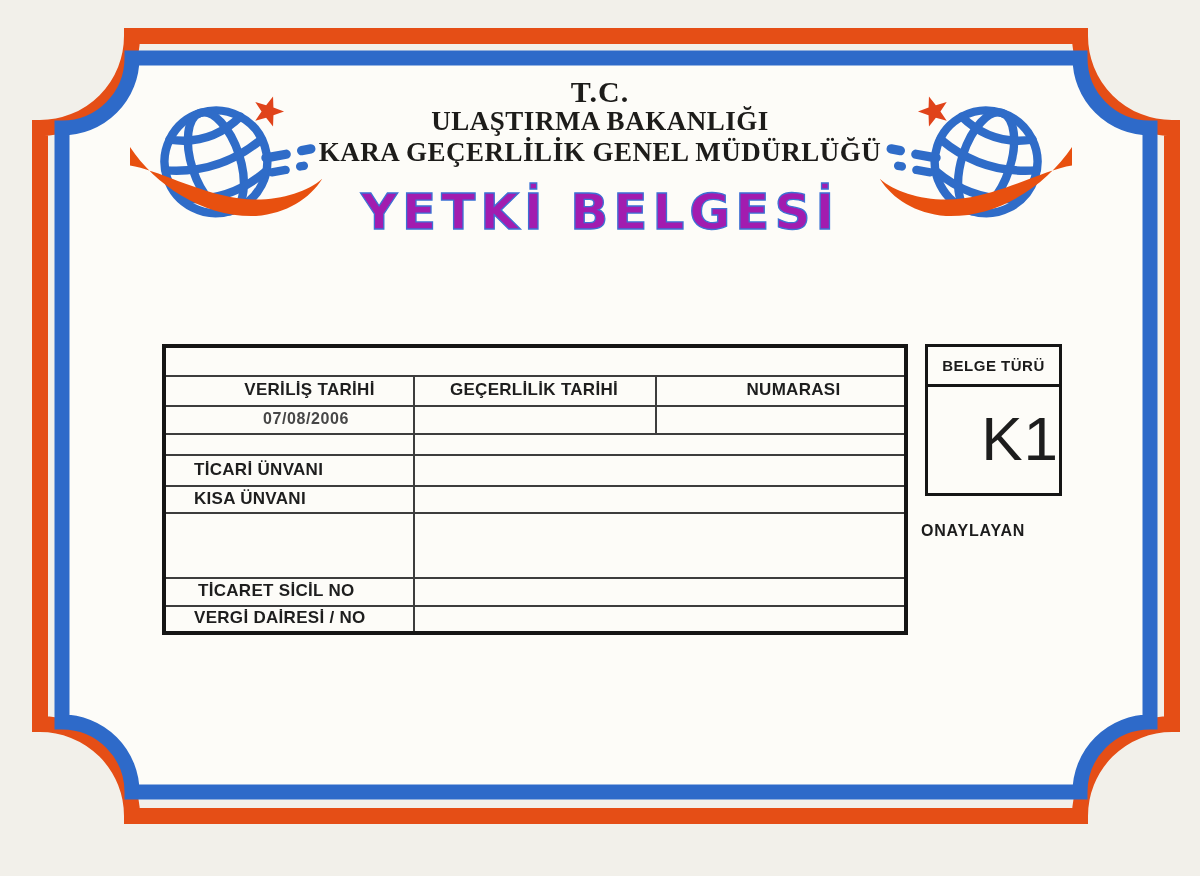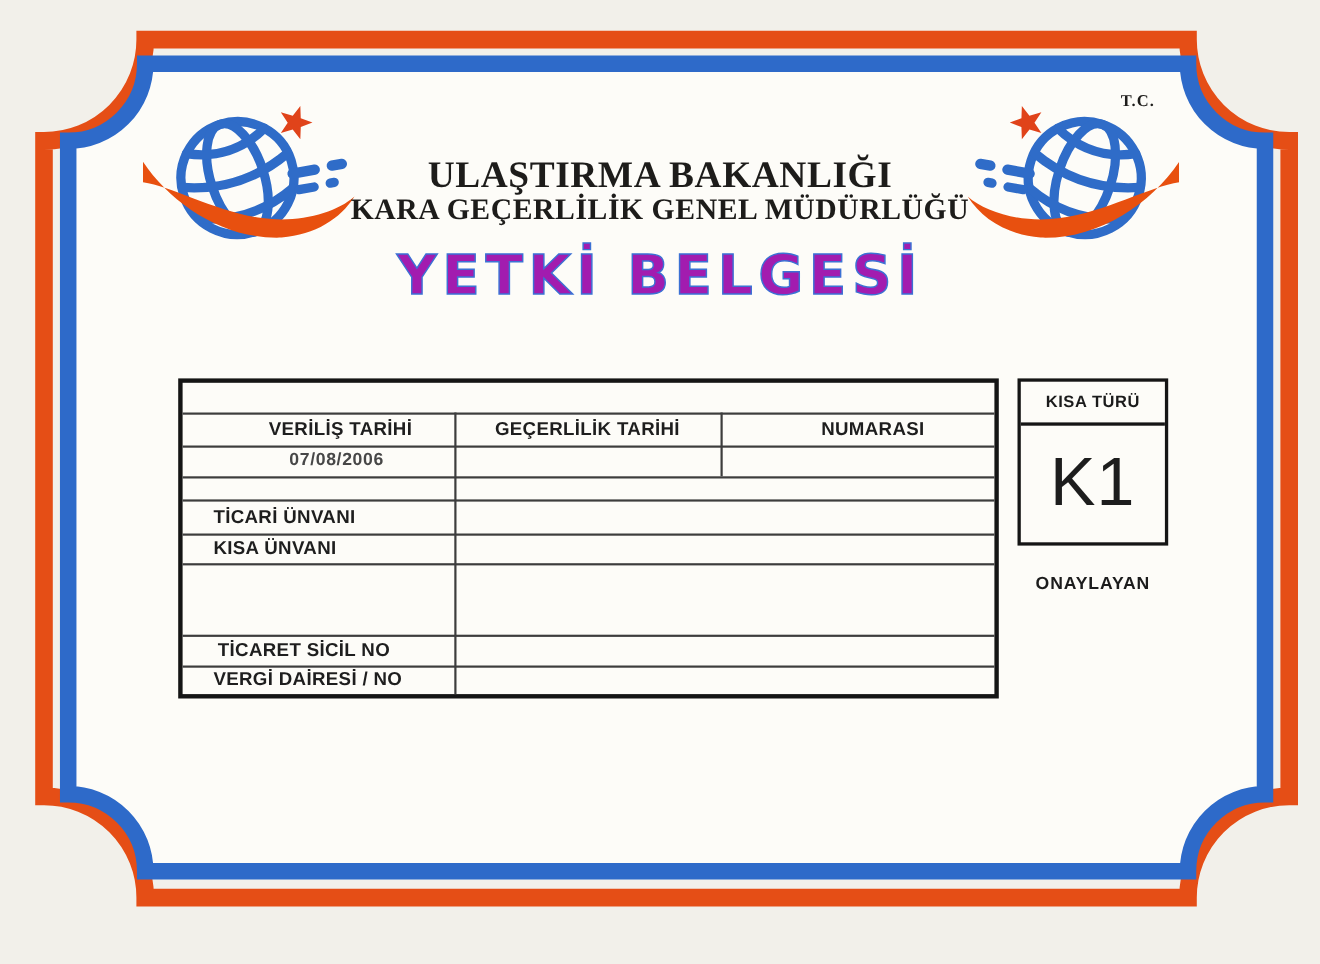--- a/index.html
+++ b/index.html
@@ -9,22 +9,22 @@
     font-family:"Liberation Sans", sans-serif;
   }
   .abs{position:absolute;}
   
   #frame{left:0;top:0;}
   
   .header-block{
     left:150px;right:150px;top:78px;text-align:center;color:#1d1c1a;
     font-family:"Liberation Serif", serif;font-weight:bold;
   }
-  .hdr-tc{font-size:15px;line-height:28px;letter-spacing:1px;text-align:right;}
-  .hdr-ministry{font-size:34px;line-height:31px;letter-spacing:0.5px;margin-top:38px;}
+  .hdr-tc{font-size:30px;line-height:28px;letter-spacing:1px;}
+  .hdr-ministry{font-size:27px;line-height:31px;letter-spacing:0.5px;}
   .hdr-directorate{font-size:27px;line-height:31px;letter-spacing:0.5px;}
   .doc-title{
     margin-top:15px;font-family:"DejaVu Sans", sans-serif;
     font-size:50px;line-height:58px;font-weight:700;color:#a21caf;
     letter-spacing:5px;-webkit-text-stroke:1.3px #3c71d4;
   }
   
   .logo-left{left:130px;top:76px;width:196px;height:168px;}
   .logo-right{left:876px;top:76px;width:196px;height:168px;transform:scaleX(-1);}
   .watermark{left:216px;top:152px;width:700px;height:600px;opacity:0.20;}
@@ -44,25 +44,25 @@
   
   .belge-box{
     left:925px;top:344px;width:137px;height:152px;
     border:3px solid #151515;box-sizing:border-box;background:transparent;
   }
   .belge-header{
     height:37px;line-height:37px;text-align:center;border-bottom:3px solid #151515;
     font-weight:bold;font-size:15px;letter-spacing:0.5px;color:#1b1b1b;
   }
   .belge-code{
-    height:106px;line-height:104px;text-align:center;
+    height:106px;line-height:104px;text-align:right;
     font-size:62px;font-weight:400;color:#1d1d1d;letter-spacing:1px;
   }
   .approver{
-    left:921px;top:522px;width:145px;text-align:center;
+    left:921px;top:522px;width:145px;
     font-weight:bold;font-size:16px;letter-spacing:0.8px;color:#1c1c1c;
   }
 </style>
 </head>
 <body>
 
 <svg width="0" height="0" style="position:absolute" aria-hidden="true">
   <symbol id="tk-logo" viewBox="0 0 210 180">
     <g stroke="#2f6cc8" stroke-width="9" fill="none" stroke-linecap="round" transform="rotate(-18 92 92)">
       <circle cx="92" cy="92" r="55"></circle>
@@ -137,17 +137,17 @@
   <div class="cell" style="left:32px;top:229px;line-height:28px">TİCARET SİCİL NO</div>
   <div class="cell" style="left:28px;top:257px;line-height:26px">VERGİ DAİRESİ / NO</div>
 
   <div class="cell value" style="left:275px;top:106px;line-height:31px"></div>
   <div class="cell value" style="left:275px;top:137px;line-height:27px"></div>
   <div class="cell value" style="left:275px;top:229px;line-height:28px"></div>
   <div class="cell value" style="left:275px;top:257px;line-height:26px"></div>
 </div>
 
 <div class="abs belge-box">
-  <div class="belge-header">KISA TÜRÜ</div>
+  <div class="belge-header">BELGE TÜRÜ</div>
   <div class="belge-code">K1</div>
 </div>
 
 <div class="abs approver">ONAYLAYAN</div>
 
 </body></html>

